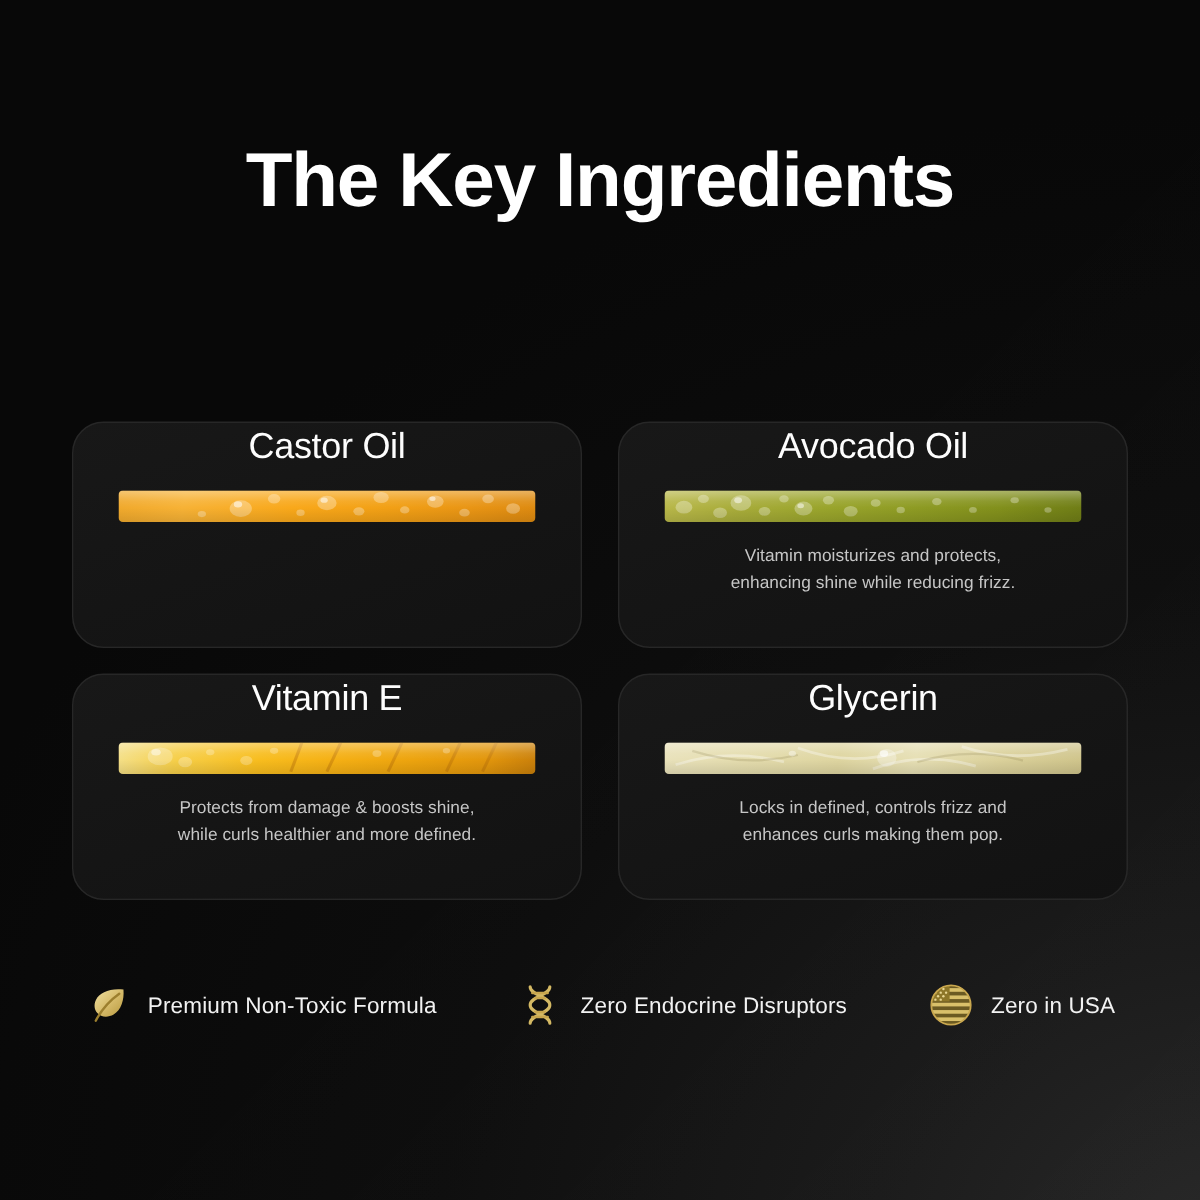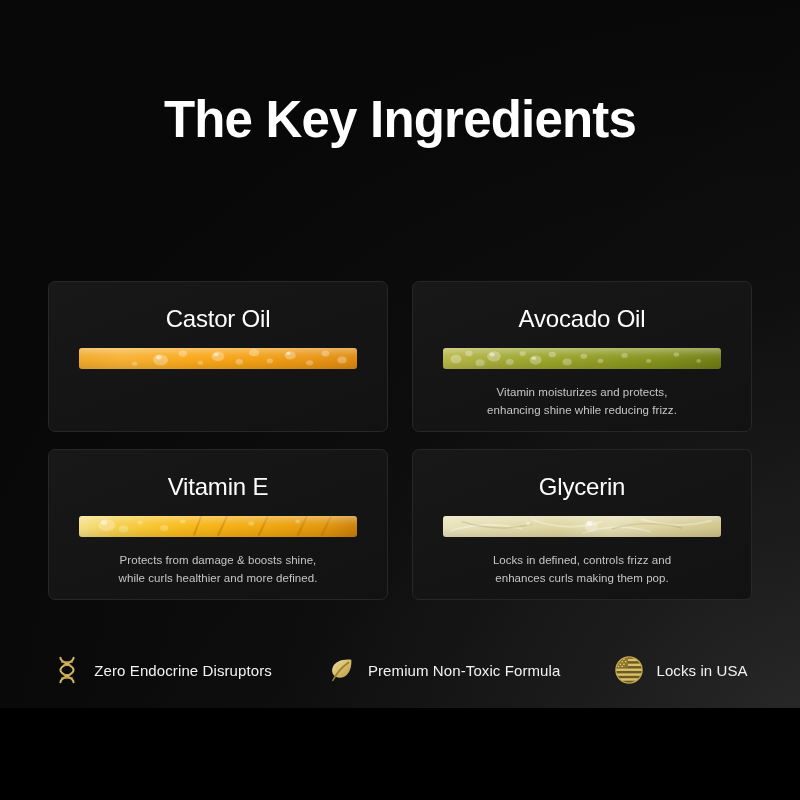--- a/index.html
+++ b/index.html
@@ -7,21 +7,21 @@
 
   html, body {
     width:800px; height:800px;
     background:#000;
     font-family:"Liberation Sans", sans-serif;
     overflow:hidden;
   }
 
   #poster {
     position:relative;
-    width:800px; height:708px;
+    width:800px; height:800px;
     background:
       radial-gradient(ellipse 900px 760px at 102% 104%, #242424 0%, #181818 26%, #0d0d0d 58%, #080808 100%),
       #080808;
     overflow:hidden;
   }
   
   #poster::after {
     content:""; position:absolute; inset:0; pointer-events:none;
     background:linear-gradient(135deg, rgba(255,255,255,0) 52%, rgba(255,255,255,0.022) 100%);
   }
@@ -64,22 +64,22 @@
     grid-template-rows:repeat(2, 151px);
     column-gap:24px;
     row-gap:17px;
     z-index:3;
   }
 
   .card {
     position:relative;
     background:linear-gradient(160deg, #181818 0%, #151515 48%, #121212 100%);
     border:1px solid #272727;
-    border-radius:7px;
-    padding:24px 26px 0;
+    border-radius:21px;
+    padding:3px 26px 0;
     text-align:center;
     overflow:hidden;
   }
   .card-title {
     font-size:24px;
     font-weight:500;
     color:#fdfdfd;
     letter-spacing:-0.2px;
     line-height:1.1;
     margin-bottom:16px;
@@ -285,47 +285,47 @@
         <span>enhances curls making them pop.</span>
       </div>
     </div>
 
   </div>
 
   <div class="badges">
 
     <div class="badge">
       <svg class="badge-icon" viewBox="0 0 32 32">
+        <defs>
+          <linearGradient id="gLeaf" x1="0" y1="0" x2="1" y2="1">
+            <stop offset="0%" stop-color="#efdfa0"></stop>
+            <stop offset="52%" stop-color="#d6bb6a"></stop>
+            <stop offset="100%" stop-color="#b8993f"></stop>
+          </linearGradient>
+        </defs>
+        <path d="M27 5c-9.5-1.1-17 2-19.6 7.4-1.6 3.3-1.1 6.9 1 9.3 2.6 3 7.4 3.5 11.6 1.1C25.4 19.6 27.6 12.4 27 5z" fill="url(#gLeaf)"></path>
+        <path d="M24 8C17 13 11.5 19 7.3 27.2" stroke="#9c7f2e" stroke-width="1.7" fill="none" stroke-linecap="round"></path>
+      </svg>
+      <span class="badge-label">Premium Non-Toxic Formula</span>
+    </div>
+
+    <div class="badge">
+      <svg class="badge-icon" viewBox="0 0 32 32">
         <g stroke="#d4b964" stroke-width="2.2" fill="none" stroke-linecap="round">
           <path d="M9 3C9 9 23 10 23 16S9 23 9 29"></path>
           <path d="M23 3C23 9 9 10 9 16s14 7 14 13"></path>
         </g>
         <g stroke="#c9a74e" stroke-width="1.7" stroke-linecap="round">
           <path d="M10.5 7.5h11"></path>
           <path d="M12.5 11h7"></path>
           <path d="M12.5 21h7"></path>
           <path d="M10.5 24.5h11"></path>
         </g>
       </svg>
       <span class="badge-label">Zero Endocrine Disruptors</span>
-    </div>
-
-    <div class="badge">
-      <svg class="badge-icon" viewBox="0 0 32 32">
-        <defs>
-          <linearGradient id="gLeaf" x1="0" y1="0" x2="1" y2="1">
-            <stop offset="0%" stop-color="#efdfa0"></stop>
-            <stop offset="52%" stop-color="#d6bb6a"></stop>
-            <stop offset="100%" stop-color="#b8993f"></stop>
-          </linearGradient>
-        </defs>
-        <path d="M27 5c-9.5-1.1-17 2-19.6 7.4-1.6 3.3-1.1 6.9 1 9.3 2.6 3 7.4 3.5 11.6 1.1C25.4 19.6 27.6 12.4 27 5z" fill="url(#gLeaf)"></path>
-        <path d="M24 8C17 13 11.5 19 7.3 27.2" stroke="#9c7f2e" stroke-width="1.7" fill="none" stroke-linecap="round"></path>
-      </svg>
-      <span class="badge-label">Premium Non-Toxic Formula</span>
     </div>
 
     <div class="badge">
       <svg class="badge-icon" viewBox="0 0 32 32">
         <defs>
           <clipPath id="clipCircle">
               <circle cx="16" cy="16" r="14"></circle>
             </clipPath>
         </defs>
         <circle cx="16" cy="16" r="14" fill="#6b5a22"></circle>
@@ -347,18 +347,18 @@
             <circle cx="12.5" cy="7.2" r="0.85"></circle>
             <circle cx="3" cy="9.8" r="0.85"></circle>
               <circle cx="6.8" cy="9.8" r="0.85"></circle>
             <circle cx="10.6" cy="9.8" r="0.85"></circle>
             <circle cx="4.9" cy="12.2" r="0.85"></circle>
               <circle cx="8.7" cy="12.2" r="0.85"></circle>
           </g>
         </g>
         <circle cx="16" cy="16" r="14" fill="none" stroke="#c9a74e" stroke-width="1.3"></circle>
       </svg>
-      <span class="badge-label">Locks in USA</span>
+      <span class="badge-label">Zero in USA</span>
     </div>
 
   </div>
 
 </div>
 
 </body></html>

